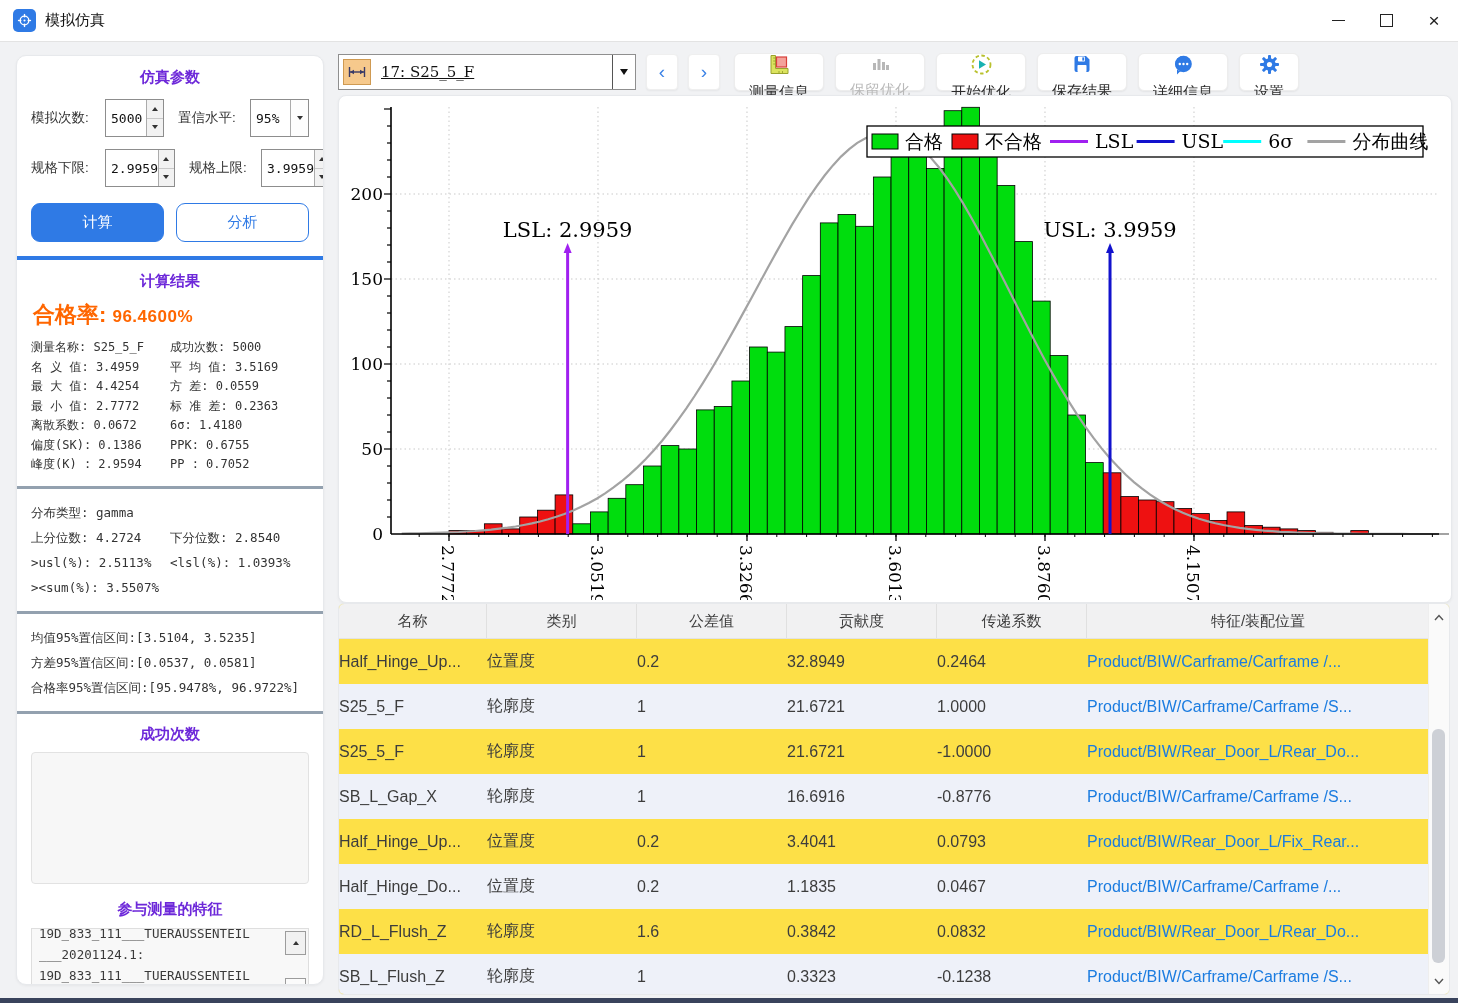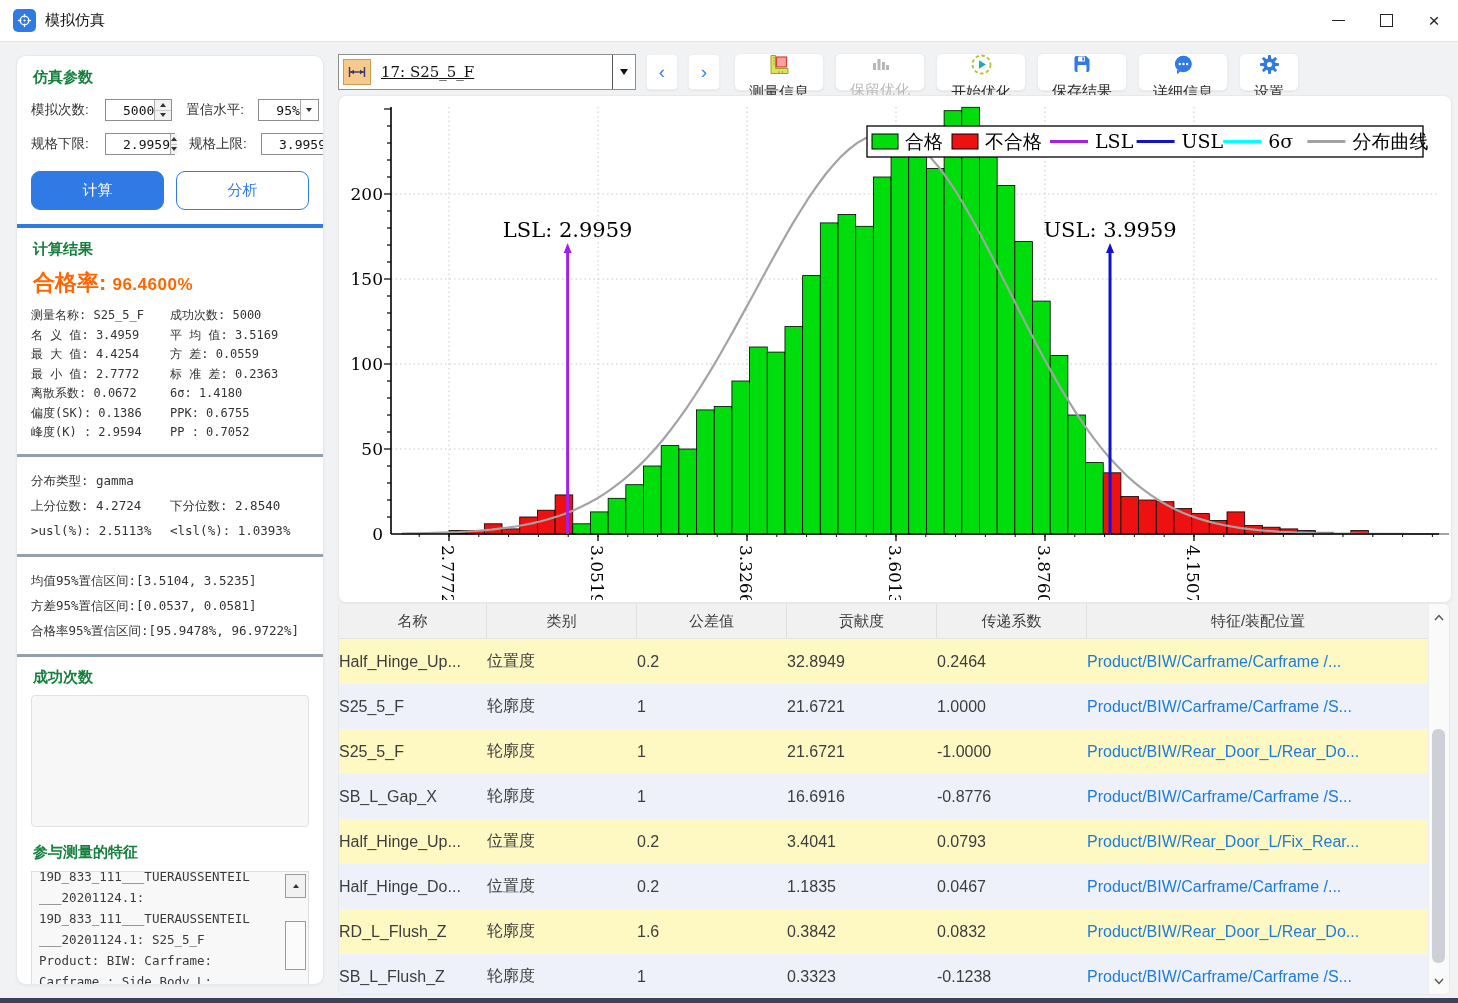--- a/index.html
+++ b/index.html
@@ -17,25 +17,25 @@
   .win-controls{margin-left:auto;display:flex;height:100%;}
   .win-btn{width:48px;height:100%;display:flex;align-items:center;justify-content:center;cursor:default;}
   .glyph-min{width:13px;height:0;border-top:1.6px solid #222;}
   .glyph-max{width:11px;height:11px;border:1.6px solid #222;}
   .glyph-close{font-size:19px;color:#222;line-height:1;}
   
   .card{background:#fff;border:1px solid #e7e9ec;border-radius:10px;box-shadow:0 1px 3px rgba(0,0,0,.05);}
   
   #sidebar{position:absolute;left:16px;top:55px;width:308px;height:930px;box-sizing:border-box;
     padding:10px 8px 8px;overflow:hidden;}
-  .section-title{font-size:15px;font-weight:bold;color:#15803d;margin:2px 8px 0;}
+  .section-title{font-size:15px;font-weight:bold;color:#6d28d9;margin:2px 8px 0;text-align:center;}
   .param-row{display:flex;align-items:center;margin:12px 6px 0;}
   .param-label{font-size:13.5px;color:#333;width:74px;flex:none;}
   .param-label.second{margin-left:14px;width:72px;}
-  .spinner,.combo-sm{display:flex;height:22px;border:1px solid #8d8d8d;background:#fff;box-sizing:border-box;padding-left:12px;}
+  .spinner,.combo-sm{display:flex;height:38px;border:1px solid #8d8d8d;background:#fff;box-sizing:border-box;}
   .spinner{width:70px;}
   .combo-sm{width:70px;}
   .spin-val,.combo-val{flex:1;display:flex;align-items:center;padding-left:5px;
     font-family:"DejaVu Sans Mono",monospace;font-size:13px;color:#111;}
   .spin-btns{width:16px;border-left:1px solid #ababab;display:flex;flex-direction:column;}
   .spin-btn{flex:1;background:#f2f2f2;display:flex;align-items:center;justify-content:center;}
   .spin-btn:first-child{border-bottom:1px solid #c9c9c9;}
   .tri-up{width:0;height:0;border-left:3.5px solid transparent;border-right:3.5px solid transparent;border-bottom:4.5px solid #333;}
   .tri-down{width:0;height:0;border-left:3.5px solid transparent;border-right:3.5px solid transparent;border-top:4.5px solid #333;}
   .combo-arrow{width:17px;border-left:1px solid #ababab;background:#fdfdfd;display:flex;align-items:center;justify-content:center;}
@@ -77,21 +77,21 @@
   .nav-btn{width:30px;height:34px;margin-left:10px;background:#fff;border:1px solid #efefef;border-radius:4px;
     color:#3b82e6;font-size:19px;display:flex;align-items:center;justify-content:center;box-shadow:0 1px 2px rgba(0,0,0,.05);}
   .tb-btn{height:36px;margin-left:11px;background:#fff;border:1px solid #ededed;border-radius:6px;
     display:flex;align-items:center;gap:8px;padding:0 14px;font-size:15px;color:#2a2a2a;
     box-shadow:0 1px 2px rgba(0,0,0,.06);white-space:nowrap;flex-direction:column;}
   .tb-btn.disabled{color:#b9b9b9;}
   .tb-btn svg{flex:none;}
   
   #chart-card{position:absolute;left:338px;top:95px;width:1112px;height:506px;border-radius:8px;}
   
-  #table-card{position:absolute;left:338px;top:603px;width:1112px;height:392px;background:#fef9c3;
+  #table-card{position:absolute;left:338px;top:603px;width:1112px;height:392px;background:#fde047;
     border:1px solid #e7e9ec;border-radius:6px;overflow:hidden;box-sizing:border-box;}
   .thead{display:flex;height:34px;background:#f1f1f2;border-bottom:1px solid #e3e3e3;align-items:stretch;}
   .th{display:flex;align-items:center;justify-content:center;font-size:15px;color:#3c3c3c;border-right:1px solid #e0e0e0;box-sizing:border-box;}
   .th:last-of-type{border-right:none;}
   .tr{display:flex;height:45px;align-items:center;}
   .tr.alt{background:#eef1f9;}
   .td{text-align:left;font-size:16px;color:#3d3d3d;overflow:hidden;white-space:nowrap;}
   .td.link{color:#1b7ce0;}
   .c0{width:148px;} .c1{width:150px;} .c2{width:150px;} .c3{width:150px;} .c4{width:150px;} .c5{width:342px;}
   .table-scrollbar{position:absolute;top:0;right:0;bottom:0;width:20px;background:#fafafa;border-left:1px solid #eee;}
@@ -219,20 +219,23 @@
       <div class="dist-row">
         <div class="dist-item">分布类型: gamma</div>
       </div>
       <div class="dist-row">
         <div class="dist-item">上分位数: 4.2724</div>
         <div class="dist-item">下分位数: 2.8540</div>
       </div>
       <div class="dist-row">
         <div class="dist-item">&gt;usl(%): 2.5113%</div>
         <div class="dist-item">&lt;lsl(%): 1.0393%</div>
+      </div>
+      <div class="dist-row">
+        <div class="dist-item">&gt;&lt;sum(%): 3.5507%</div>
       </div>
     </div>
   <div class="sep-gray"></div>
   <div class="ci-block" id="ci-block">
       <div class="ci-line">均值95%置信区间:[3.5104, 3.5235]</div>
       <div class="ci-line">方差95%置信区间:[0.0537, 0.0581]</div>
       <div class="ci-line">合格率95%置信区间:[95.9478%, 96.9722%]</div>
     </div>
   <div class="sep-gray"></div>
 

